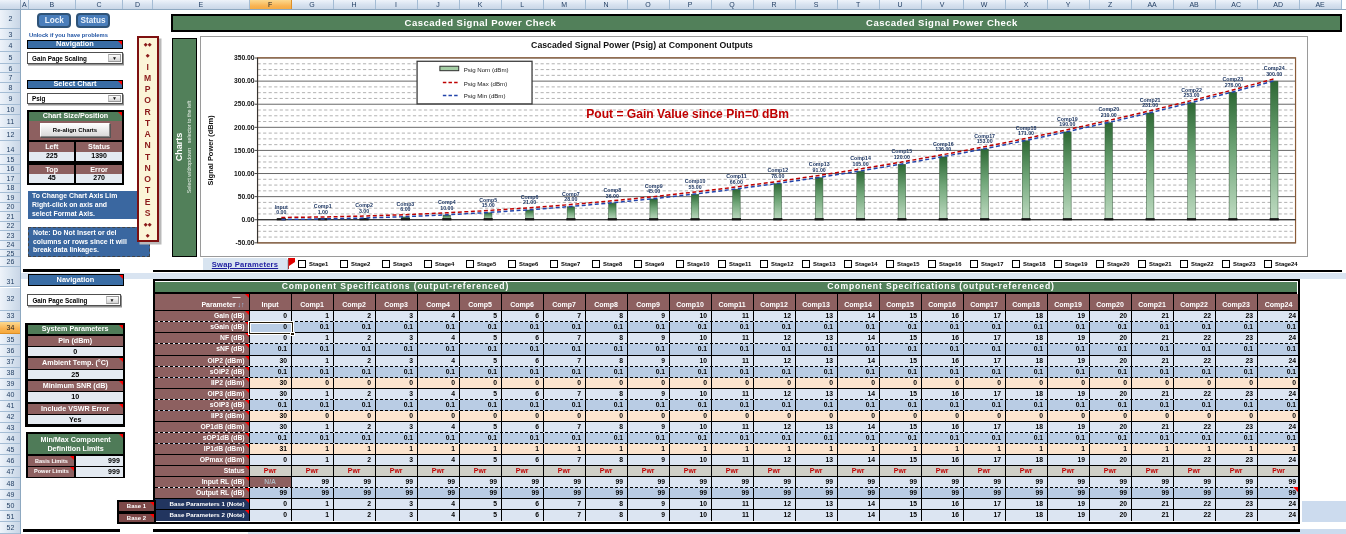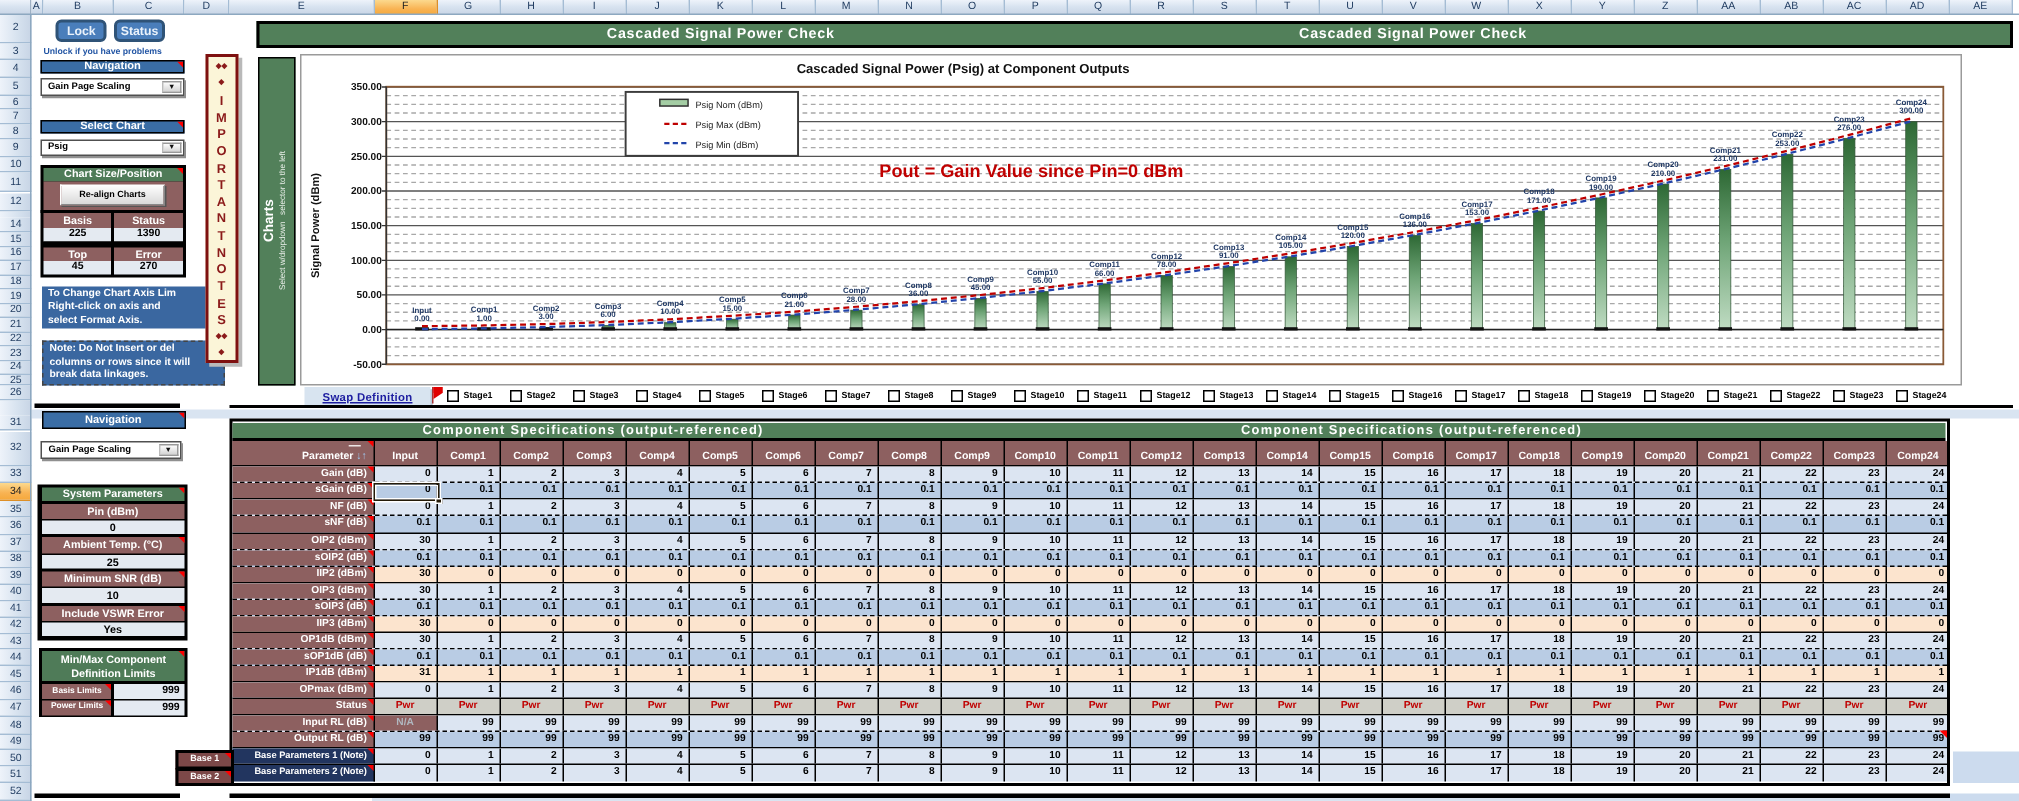--- a/index.html
+++ b/index.html
@@ -131,21 +131,21 @@
   </div>
 <div class="bluhdr" style="left:27px;top:80px;width:96px;height:9.4px;font-size:7.4px;line-height:6.2px">Select Chart<div class="tri"></div></div>
 <div class="drop" style="left:27px;top:92.6px;width:96px;height:11.2px">
     <span>Psig</span>
     <div class="dbtn">▼</div>
   </div>
 <div class="abs" style="left:27px;top:109.5px;width:97px;height:75px;background:#000"></div>
 <div class="grnhdr" style="left:29.2px;top:111.7px;width:92.6px;height:9px;font-size:7.2px;line-height:8.6px">Chart Size/Position<div class="tri"></div></div>
 <div class="abs" style="left:29.2px;top:120.7px;width:92.6px;height:21.3px;background:#8d6060"></div>
 <div class="abs" style="left:40px;top:122.5px;width:70px;height:14px;background:linear-gradient(#fdfdfd,#d9d9d9);border:1px solid #888;border-top-color:#fff;border-left-color:#fff;box-shadow:1px 1px 0 #555;color:#000;font-size:6px;font-weight:bold;display:flex;align-items:center;justify-content:center">Re-align Charts</div>
-<div class="brown" style="left:29.2px;top:142px;width:45.2px;height:9.5px;font-size:7.2px;line-height:9px">Basis</div>
+<div class="brown" style="left:29.2px;top:142px;width:45.2px;height:9.5px;font-size:7.2px;line-height:9px">Left</div>
 <div class="brown" style="left:76.4px;top:142px;width:45.4px;height:9.5px;font-size:7.2px;line-height:9px">Status</div>
 <div class="val" style="left:29.2px;top:151.5px;width:45.2px;height:9px;font-size:7px;line-height:8.6px">225</div>
 <div class="val" style="left:76.4px;top:151.5px;width:45.4px;height:9px;font-size:7px;line-height:8.6px">1390</div>
 <div class="abs" style="left:29.2px;top:160.5px;width:92.6px;height:4px;background:#000"></div>
 <div class="brown" style="left:29.2px;top:164.5px;width:45.2px;height:9.5px;font-size:7.2px;line-height:9px">Top</div>
 <div class="brown" style="left:76.4px;top:164.5px;width:45.4px;height:9.5px;font-size:7.2px;line-height:9px">Error</div>
 <div class="val" style="left:29.2px;top:174px;width:45.2px;height:8.5px;font-size:7px;line-height:8.2px">45</div>
 <div class="val" style="left:76.4px;top:174px;width:45.4px;height:8.5px;font-size:7px;line-height:8.2px">270</div>
 <div class="abs" style="left:74.4px;top:140px;width:2px;height:42.5px;background:#000"></div>
 <div class="abs" style="left:27px;top:140px;width:97px;height:2px;background:#000"></div>
@@ -347,21 +347,21 @@
     <rect x="214" y="24.5" width="116" height="43" fill="#fff" stroke="#3c3c3c" stroke-width="1.3"></rect>
     <rect x="237" y="29.5" width="19" height="4.5" fill="#a4cda4" stroke="#2f2f2f" stroke-width="1"></rect>
     <text x="261" y="35" font-size="6.2" fill="#222">Psig Nom  (dBm)</text>
     <line x1="240" y1="46" x2="255" y2="46" stroke="#be0000" stroke-width="1.5" stroke-dasharray="3.5,2.2"></line>
     <text x="261" y="49" font-size="6.2" fill="#222">Psig Max  (dBm)</text>
     <line x1="240" y1="59" x2="255" y2="59" stroke="#2244aa" stroke-width="1.5" stroke-dasharray="3.5,2.2"></line>
     <text x="261" y="62" font-size="6.2" fill="#222">Psig Min  (dBm)</text>
     <text x="487" y="82" text-anchor="middle" font-size="12.2" font-weight="bold" fill="#c00000">Pout = Gain Value since Pin=0 dBm</text>
   </svg>
 <div class="abs" style="left:203px;top:258.3px;width:84px;height:11.6px;background:#d8e4f0;box-shadow:1.5px 1.5px 0 #b9c6d4"></div>
-<div class="abs" style="left:203px;top:260px;width:84px;text-align:center;font-size:7.6px;font-weight:bold;color:#1d1da0;text-decoration:underline;letter-spacing:0.2px">Swap Definition</div>
+<div class="abs" style="left:203px;top:260px;width:84px;text-align:center;font-size:7.6px;font-weight:bold;color:#1d1da0;text-decoration:underline;letter-spacing:0.2px">Swap Parameters</div>
 <div class="abs" style="left:288px;top:258px;width:1.4px;height:11px;background:#a33"></div>
 <div class="abs" style="left:289.4px;top:258px;width:0;height:0;border-top:4.4px solid #e00000;border-bottom:4.4px solid transparent;border-left:6.2px solid #e00000"></div>
 <div class="cbox" style="left:298px;top:260.4px"></div>
 <div class="cblab" style="left:309px;top:261.4px">Stage1</div>
 <div class="cbox" style="left:340px;top:260.4px"></div>
 <div class="cblab" style="left:351px;top:261.4px">Stage2</div>
 <div class="cbox" style="left:382px;top:260.4px"></div>
 <div class="cblab" style="left:393px;top:261.4px">Stage3</div>
 <div class="cbox" style="left:424px;top:260.4px"></div>
 <div class="cblab" style="left:435px;top:261.4px">Stage4</div>

